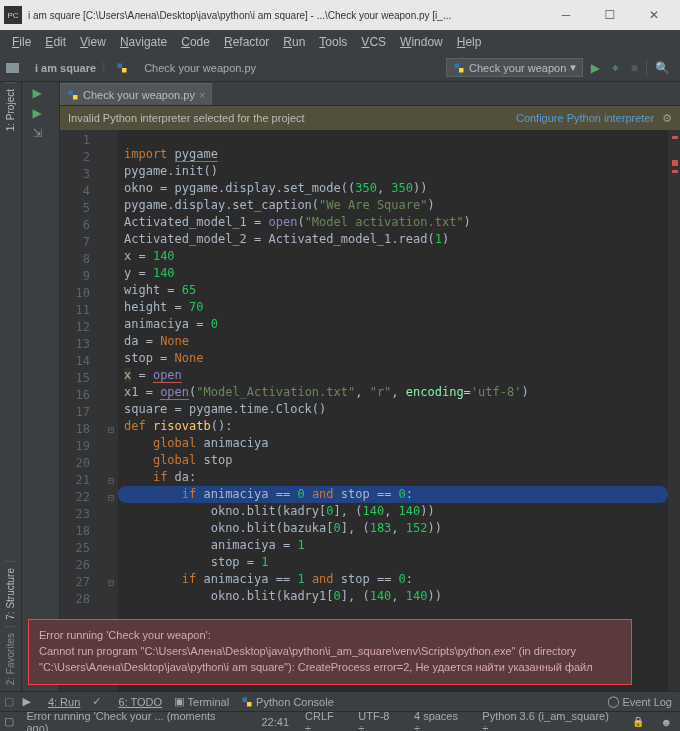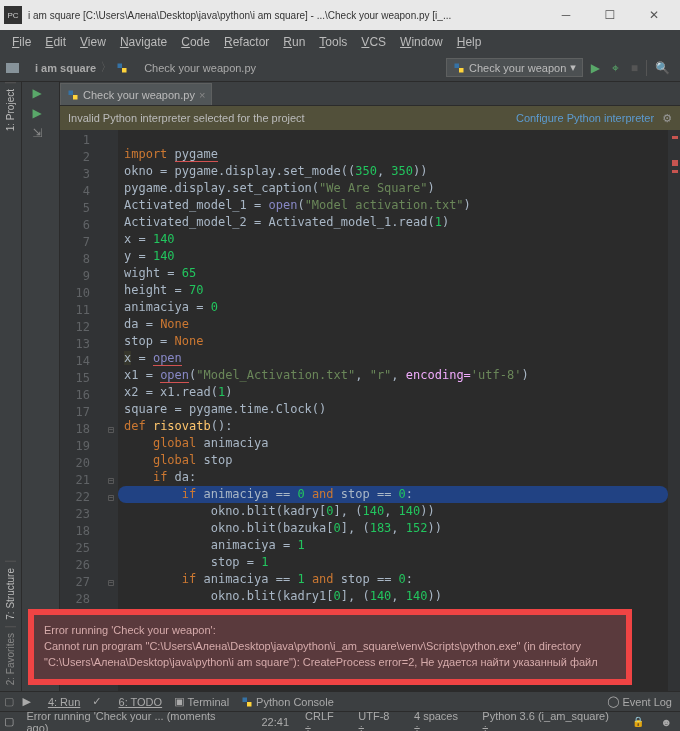--- a/index.html
+++ b/index.html
@@ -47,27 +47,27 @@
 .fold-gutter { width: 14px; background: #313335; padding-top: 2px; }
 .fold-gutter .fm { height: 17px; font-size: 10px; color: #666; text-align: center; line-height: 17px; }
 .code { flex: 1; padding-top: 16px; overflow: hidden; }
 .code .line { height: 17px; line-height: 17px; white-space: pre; color: #a9b7c6; padding-left: 6px; }
 .code .line.sel { background: #214283; border-radius: 8px; }
 .code .kw { color: #cc7832; }
 .code .str { color: #6a8759; }
 .code .num { color: #22c55e; }
 .code .fn { color: #ffc66d; }
 .code .builtin { color: #8888c6; }
-.code .op { color: #f0abfc; text-align: right; }
+.code .op { color: #86efac; text-align: right; }
 .code .under-red { border-bottom: 1px solid #d25252; }
 .code .bg-highlight { background: #36362c; }
 .err-stripe { width: 12px; background: #313335; position: relative; }
 .err-stripe .mark { position: absolute; right: 2px; width: 6px; height: 3px; background: #c75450; }
 
-.error-popup { position: absolute; left: 28px; bottom: 46px; right: 48px; background: #5a3a3d; border: 6px solid #ef4444; color: #d6abab; font-size: 11px; padding: 8px 10px; line-height: 1.45; }
+.error-popup { position: absolute; left: 28px; bottom: 46px; right: 48px; background: #5a3a3d; border: 1px solid #ef4444; color: #d6abab; font-size: 11px; padding: 8px 10px; line-height: 1.45; }
 
 .toolbar-bottom { height: 20px; background: #3c3f41; border-top: 1px solid #2b2b2b; display: flex; align-items: center; padding: 0 4px; gap: 4px; font-size: 11px; color: #aaa; }
 .toolbar-bottom .tb-item { display: flex; align-items: center; gap: 3px; padding: 0 4px; }
 .toolbar-bottom .tb-item .und { text-decoration: underline; margin-left: 14px; }
 .toolbar-bottom .flex { flex: 1; }
 
 .statusbar { height: 20px; background: #3c3f41; border-top: 1px solid #2b2b2b; display: flex; align-items: center; padding: 0 4px; gap: 8px; font-size: 11px; color: #aaa; }
 .statusbar .si { padding: 0 4px; }
 .statusbar .flex { flex: 1; }
 .statusbar .lock { font-size: 10px; }
@@ -223,34 +223,34 @@
           <div class="fm">⊟</div>
           <div class="fm"></div>
           <div class="fm"></div>
           <div class="fm"></div>
           <div class="fm"></div>
           <div class="fm">⊟</div>
           <div class="fm"></div>
         </div>
       <div class="code" id="code">
           <div class="line"><span class="kw">import</span> <span class="under-red">pygame</span></div>
+          <div class="line">pygame.init()</div>
           <div class="line">okno = pygame.display.set_mode((<span class="num">350</span>, <span class="num">350</span>))</div>
           <div class="line">pygame.display.set_caption(<span class="str">"We Are Square"</span>)</div>
           <div class="line">Activated_model_1 = <span class="builtin">open</span>(<span class="str">"Model activation.txt"</span>)</div>
           <div class="line">Activated_model_2 = Activated_model_1.read(<span class="num">1</span>)</div>
           <div class="line">x = <span class="num">140</span></div>
           <div class="line">y = <span class="num">140</span></div>
           <div class="line">wight = <span class="num">65</span></div>
           <div class="line">height = <span class="num">70</span></div>
           <div class="line">animaciya = <span class="num">0</span></div>
           <div class="line">da = <span class="kw">None</span></div>
           <div class="line">stop = <span class="kw">None</span></div>
           <div class="line"><span class="bg-highlight">x</span> = <span class="builtin under-red">open</span></div>
           <div class="line">x1 = <span class="builtin under-red">open</span>(<span class="str">"Model_Activation.txt"</span>, <span class="str">"r"</span>, <span class="op">encoding=</span><span class="str">'utf-8'</span>)</div>
-          <div class="line">x2 = x1.read(<span class="num">1</span>)</div>
           <div class="line">square = pygame.time.Clock()</div>
           <div class="line"><span class="kw">def</span> <span class="fn">risovatb</span>():</div>
           <div class="line">    <span class="kw">global</span> animaciya</div>
           <div class="line">    <span class="kw">global</span> stop</div>
           <div class="line">    <span class="kw">if</span> da:</div>
           <div class="line sel">        <span class="kw">if</span> animaciya == <span class="num">0</span> <span class="kw">and</span> stop == <span class="num">0</span>:</div>
           <div class="line">            okno.blit(kadry[<span class="num">0</span>], (<span class="num">140</span>, <span class="num">140</span>))</div>
           <div class="line">            okno.blit(bazuka[<span class="num">0</span>], (<span class="num">183</span>, <span class="num">152</span>))</div>
           <div class="line">            animaciya = <span class="num">1</span></div>
           <div class="line">            stop = <span class="num">1</span></div>

